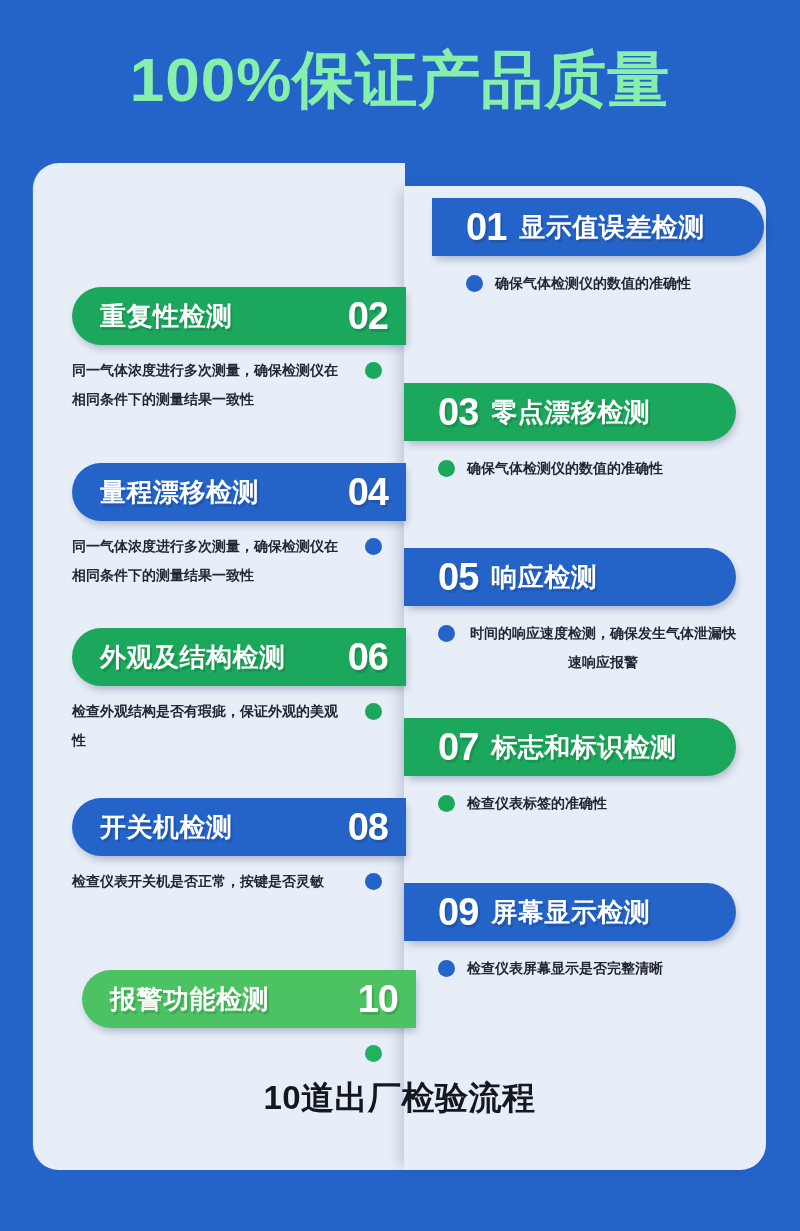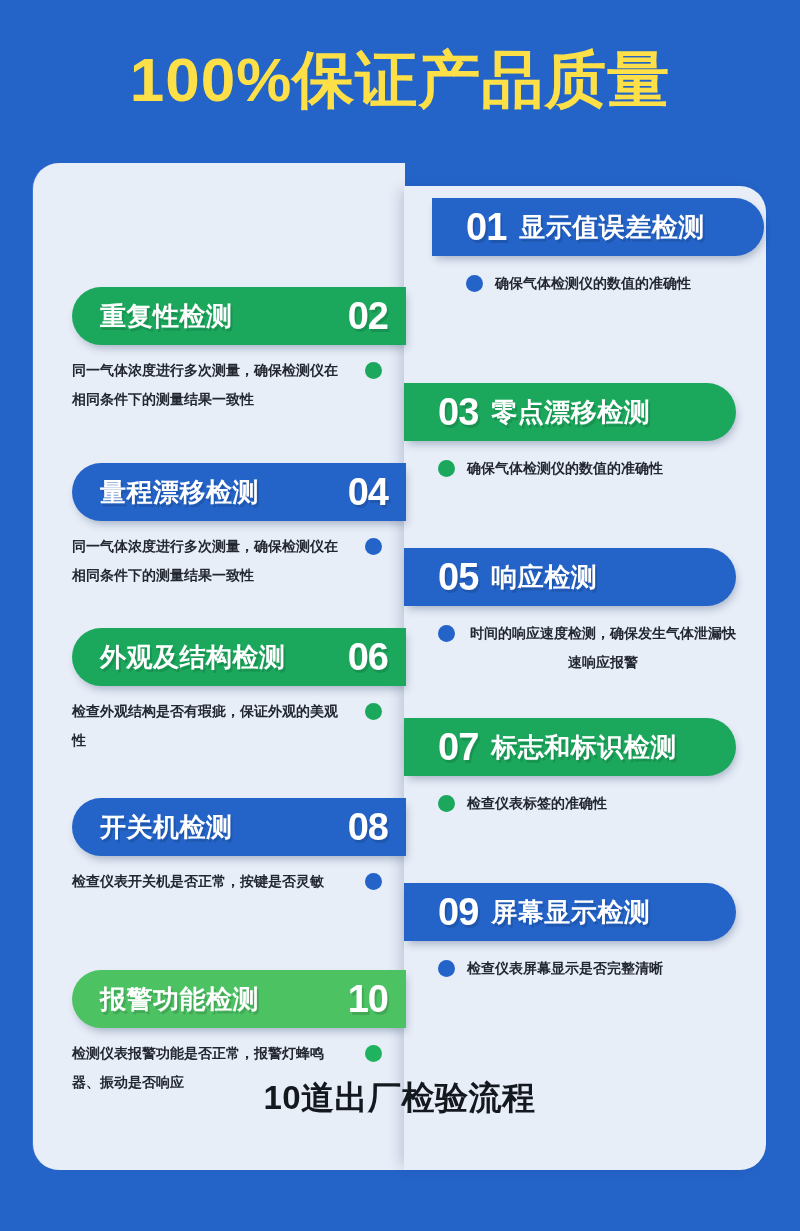--- a/index.html
+++ b/index.html
@@ -20,21 +20,21 @@
   #header {
     position: absolute;
     top: 0; left: 0;
     width: 800px;
     height: 160px;
     display: flex;
     align-items: center;
     justify-content: center;
   }
   #header-title {
-    color: #fde047;
+    color: #86efac;
     font-size: 62px;
     font-weight: 900;
     letter-spacing: 1px;
     line-height: 1;
     white-space: nowrap;
     text-shadow: 0 0 0 rgba(0,0,0,0);
   }
 
   
   #board {
@@ -264,28 +264,27 @@
       <div class="item item-right c-blue" style="top: 720px;">
         <div class="pill">
           <span class="num">09</span>
           <span class="ttl">屏幕显示检测</span>
         </div>
         <div class="desc">
           <span class="dot"></span>
           <span class="txt">检查仪表屏幕显示是否完整清晰</span>
         </div>
       </div>
-      <div class="item item-left c-lgreen" style="top: 807px;">
+      <div class="item item-left c-lgreen" style="top: 807px; padding-left: 10px;">
         <div class="pill">
           <span class="ttl">报警功能检测</span>
           <span class="num">10</span>
         </div>
         <div class="desc">
           <span class="dot"></span>
-          <span class="txt">检测仪表报警功能是否正常，报警灯蜂鸣器、振动是否响应</span>
         </div>
       </div>
     </div>
 </div>
 
 <div id="footer">
   <div id="footer-title">10道出厂检验流程</div>
 </div>
 
 </body></html>

